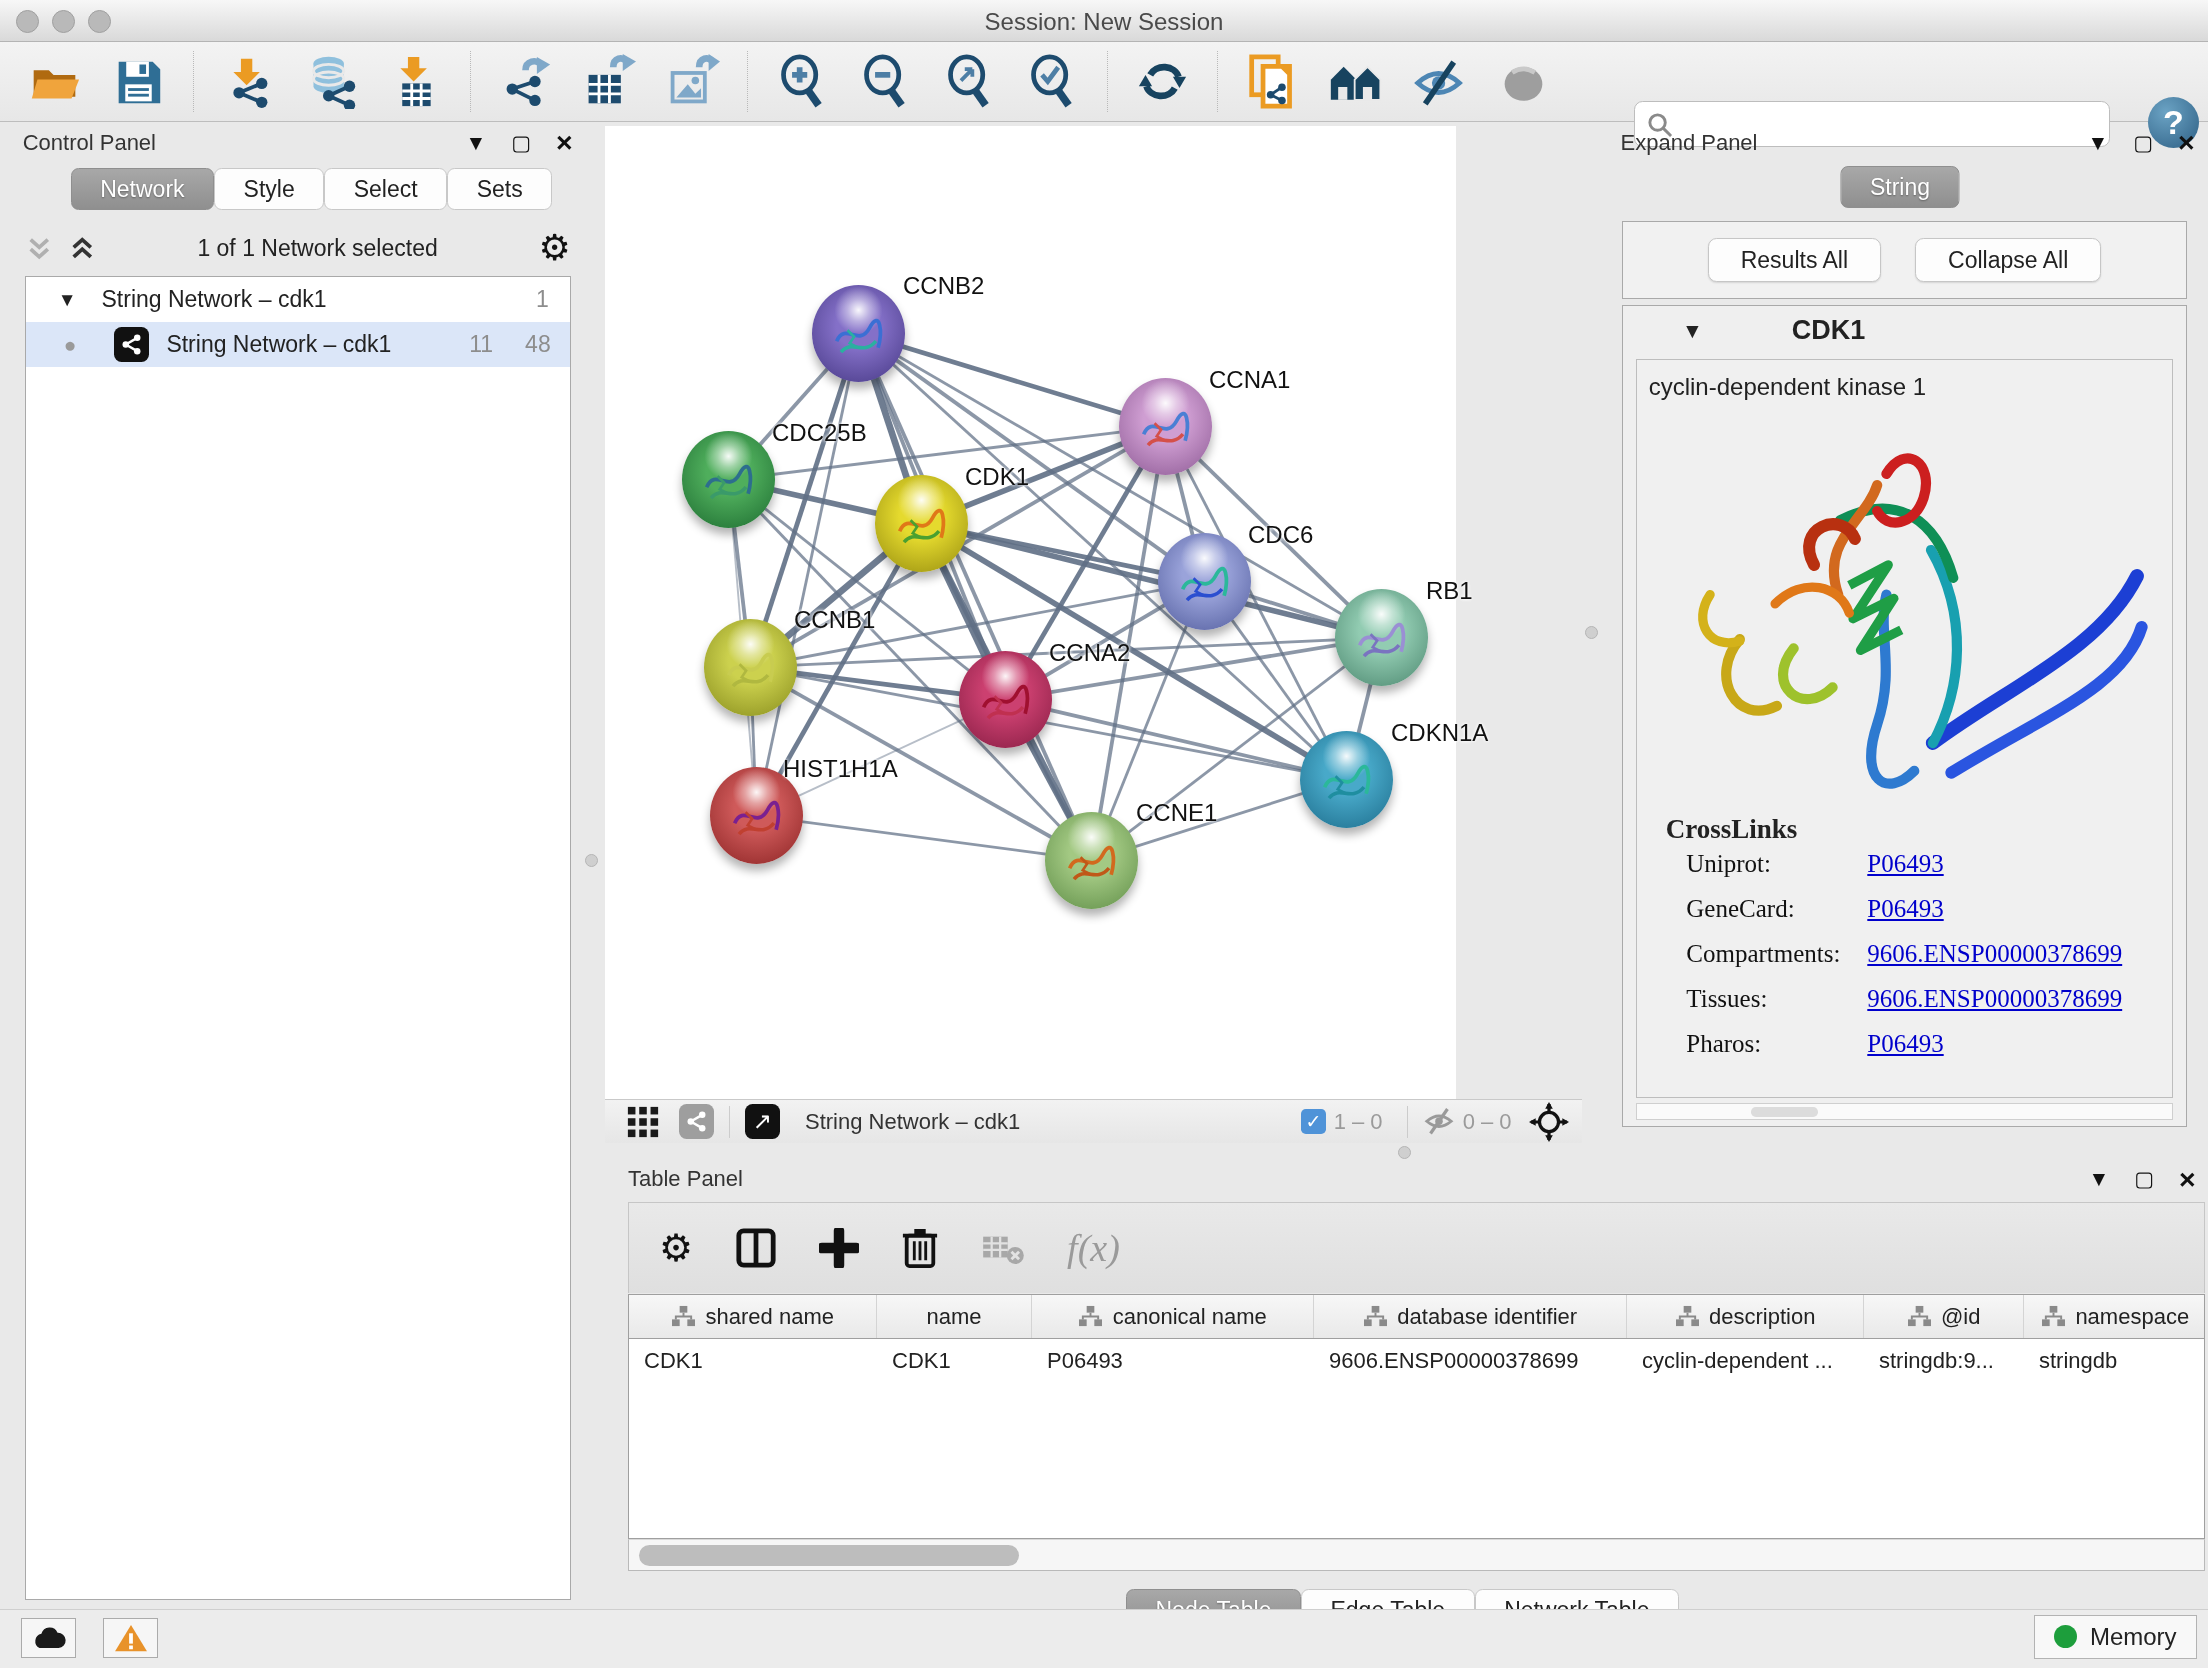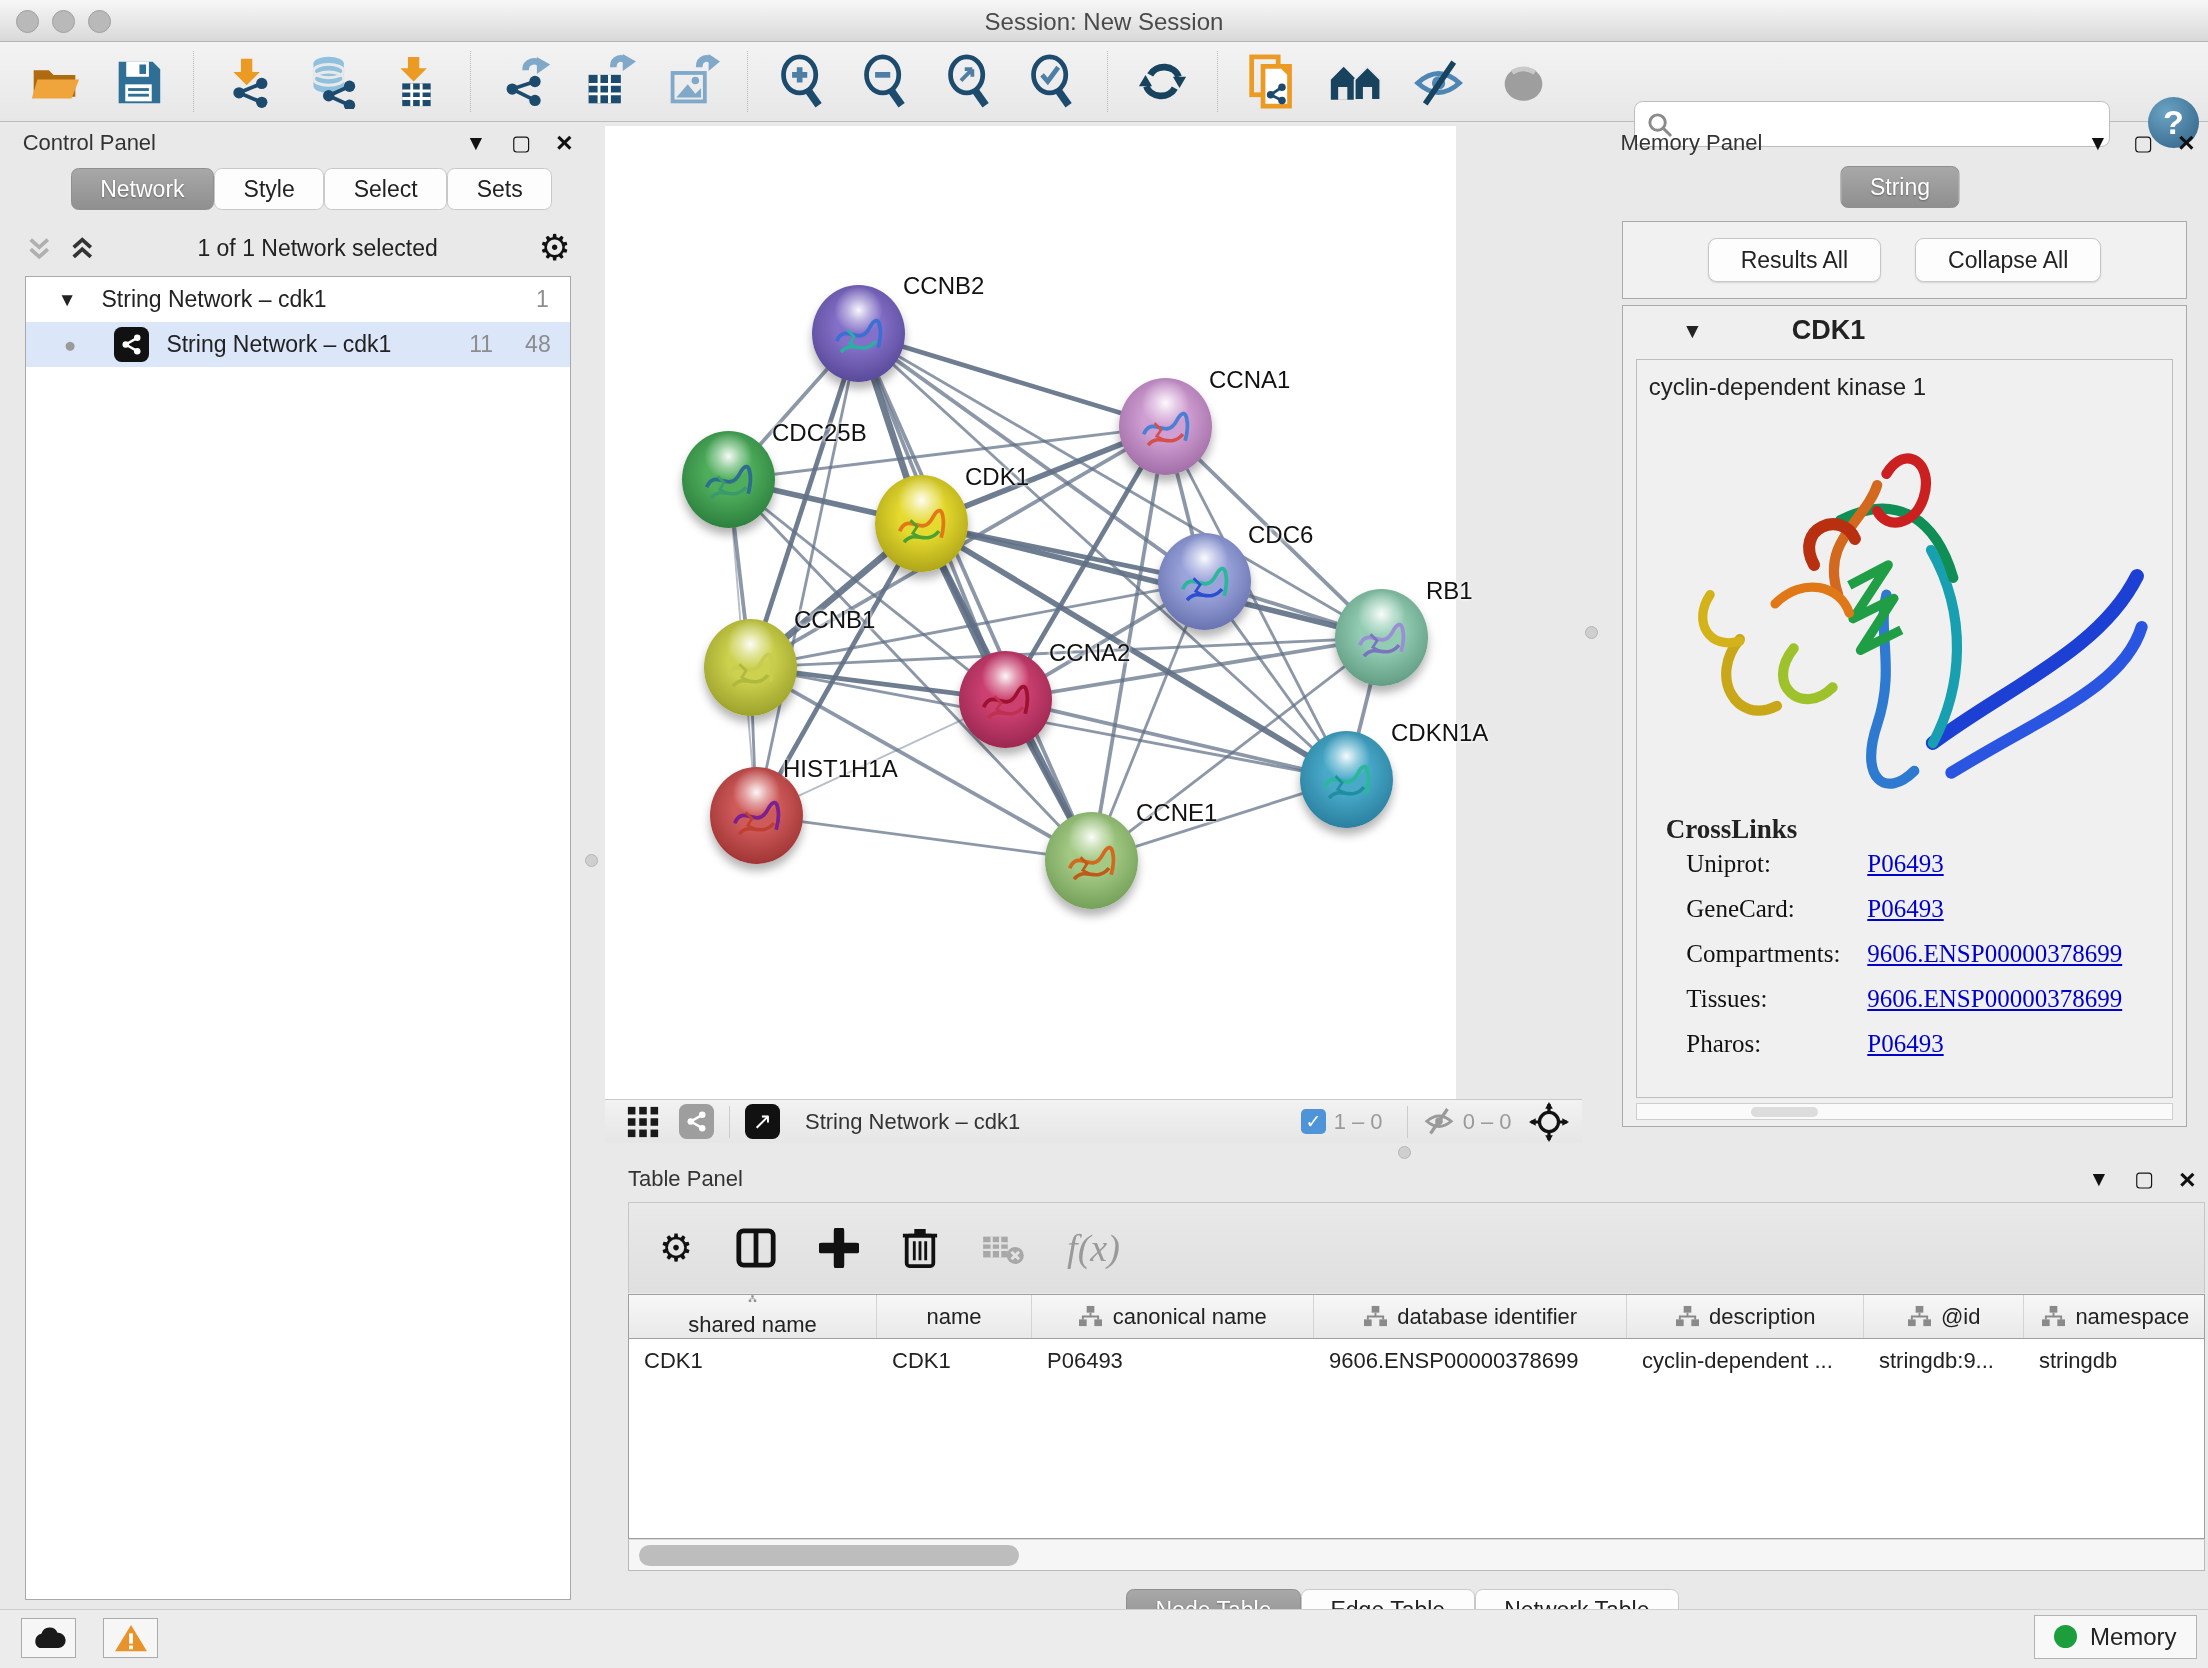--- a/index.html
+++ b/index.html
@@ -546,21 +546,21 @@
       <path d="M21 2 V12 M21 30 V40 M2 21 H12 M30 21 H40" stroke="#111" stroke-width="3.4"></path>
       <polygon points="21,0 17,7 25,7" fill="#111"></polygon>
         <polygon points="21,42 17,35 25,35" fill="#111"></polygon>
       <polygon points="0,21 7,17 7,25" fill="#111"></polygon>
         <polygon points="42,21 35,17 35,25" fill="#111"></polygon>
       </svg>
   </div>
 
   <div id="results-panel" class="abs">
     <div id="rp-header">
-      <span class="panel-title">Memory Panel</span>
+      <span class="panel-title">Expand Panel</span>
       <span class="panel-icons">
         <span>▼</span>
         <span>▢</span>
         <span class="pi-x">×</span>
       </span>
     </div>
     <div id="rp-tab" class="tab sel">String</div>
     <div id="rp-box1">
       <div class="rp-btn">Results All</div>
       <div class="rp-btn">Collapse All</div>
@@ -645,21 +645,21 @@
       <svg width="44" height="34" viewBox="0 0 46 36">
         <rect x="2" y="6" width="26" height="22" fill="#a8a8a8"></rect>
         <path d="M2 13 H28 M2 20 H28 M11 6 V28 M20 6 V28" stroke="#e2e2e2" stroke-width="2.4"></path>
         <circle cx="36" cy="26" r="9" fill="#a8a8a8"></circle>
         <path d="M32 22 L40 30 M40 22 L32 30" stroke="#e2e2e2" stroke-width="3"></path>
         </svg>
       <span id="tp-fx">f(x)</span>
     </div>
     <div id="tp-table">
       <div id="tp-headrow">
-          <div class="th" style="width: 248px; flex-direction: column;">
+          <div class="th" style="width: 248px;">
             <svg width="25" height="23" viewBox="0 0 26 24">
   <rect x="9" y="1" width="8" height="7" fill="#8a8a8a"></rect>
               <rect x="1" y="15" width="8" height="7" fill="#8a8a8a"></rect>
   <rect x="17" y="15" width="8" height="7" fill="#8a8a8a"></rect>
   <path d="M13 8 V12 M5 15 V12 H21 V15" fill="none" stroke="#8a8a8a" stroke-width="2"></path>
             </svg>
             <span>shared name</span>
           </div>
           <div class="th" style="width: 155px;">
             <span>name</span>

